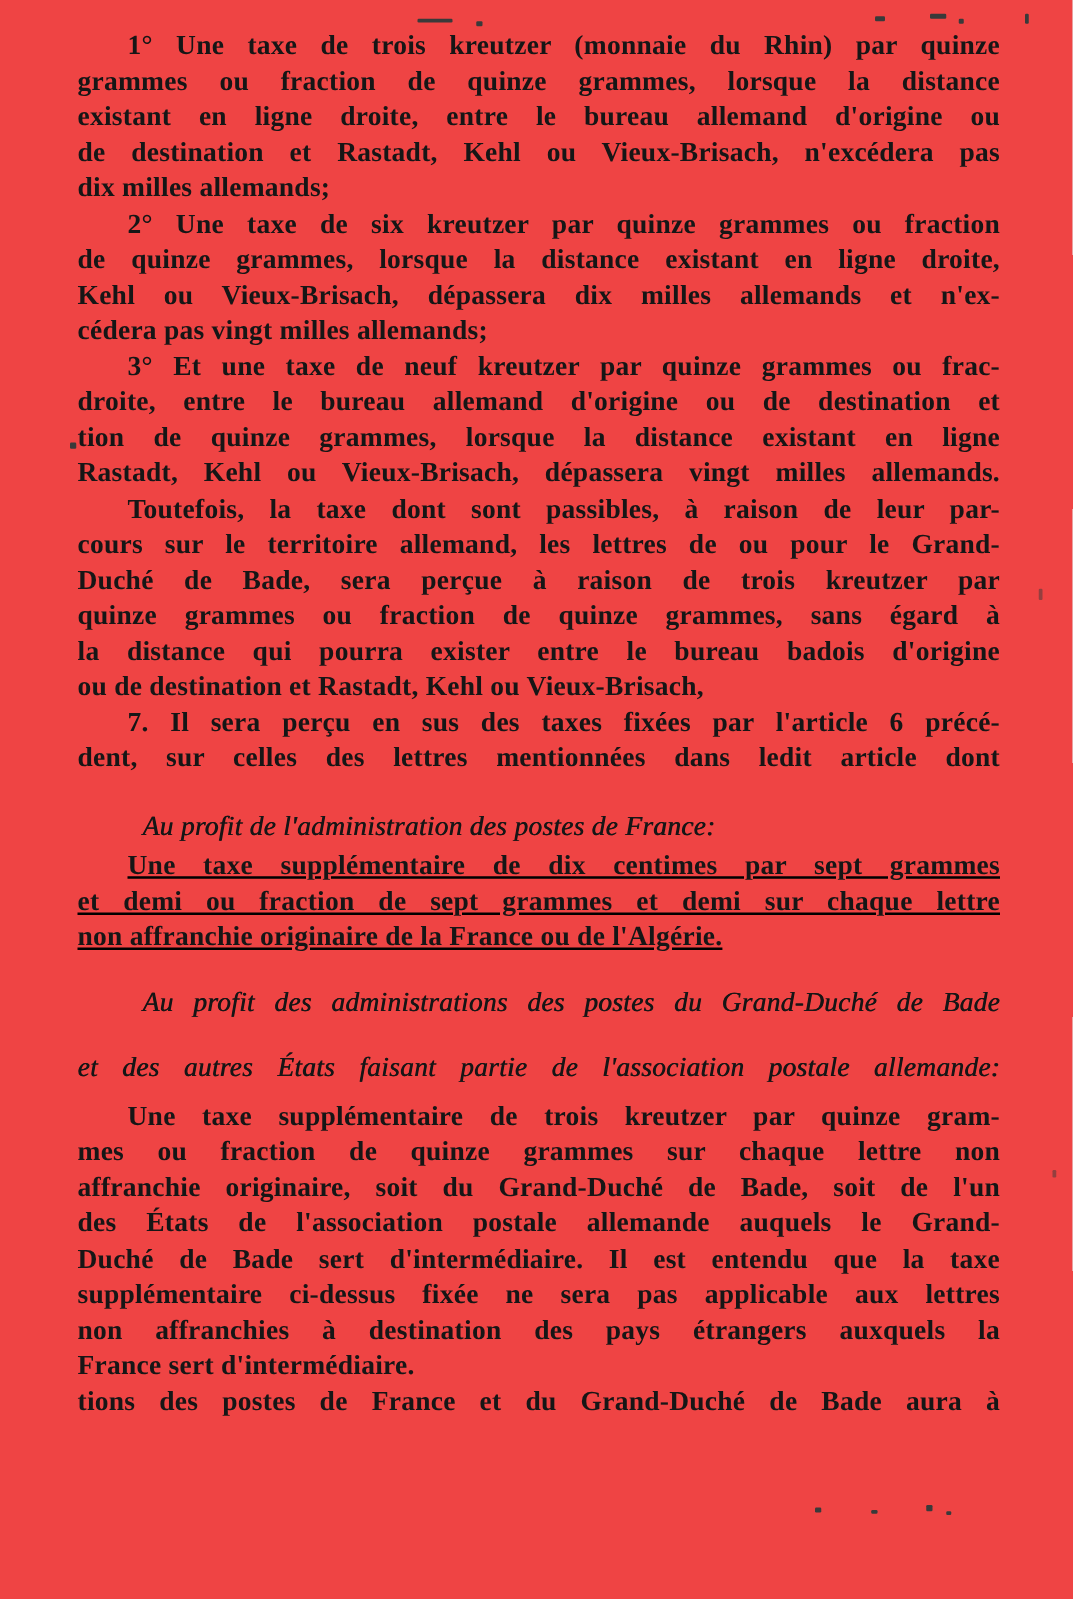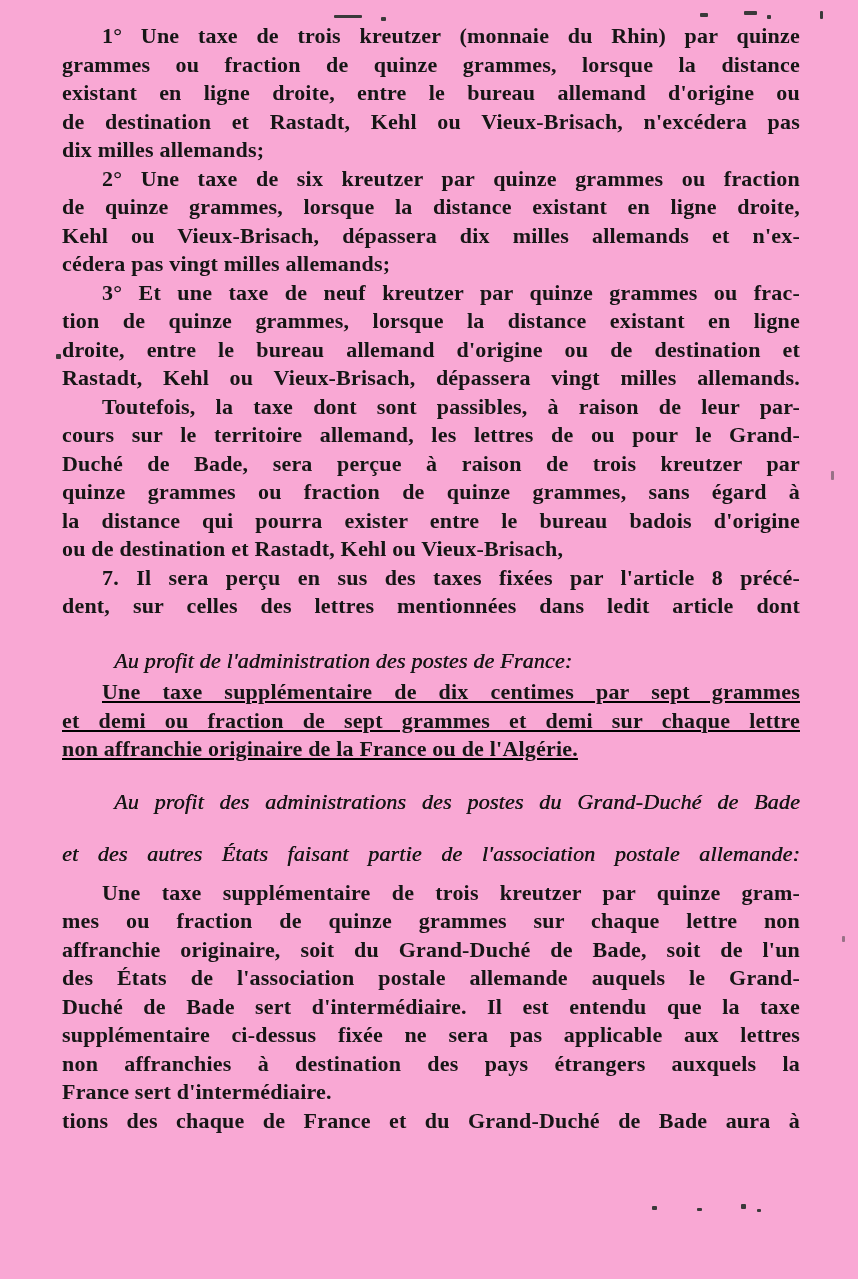--- a/index.html
+++ b/index.html
@@ -1,19 +1,19 @@
 <!DOCTYPE html>
 <html><head>
 <meta charset="utf-8">
 <style>
   html,body{margin:0;padding:0;background:#e8e8e8;}
   .page{
     position:relative;
     width:858px;height:1279px;
-    background:#f9a8d4;
+    background:#ef4444;
     overflow:hidden;
     margin:0 auto;
     font-family:"Liberation Serif", serif;
   }
   .text-block{
     position:absolute;
     left:62px;top:22px;
     width:738px;
   }
   .line{
@@ -96,36 +96,36 @@
 
     <div class="para">
       <div class="line indent">2° Une taxe de six kreutzer par quinze grammes ou fraction</div>
       <div class="line">de quinze grammes, lorsque la distance existant en ligne droite,</div>
       <div class="line">Kehl ou Vieux-Brisach, dépassera dix milles allemands et n'ex-</div>
       <div class="line short">cédera pas vingt milles allemands;</div>
     </div>
 
     <div class="para">
       <div class="line indent">3° Et une taxe de neuf kreutzer par quinze grammes ou frac-</div>
+      <div class="line">droite, entre le bureau allemand d'origine ou de destination et</div>
       <div class="line">tion de quinze grammes, lorsque la distance existant en ligne</div>
-      <div class="line">droite, entre le bureau allemand d'origine ou de destination et</div>
       <div class="line">Rastadt, Kehl ou Vieux-Brisach, dépassera vingt milles allemands.</div>
     </div>
 
     <div class="para">
       <div class="line indent">Toutefois, la taxe dont sont passibles, à raison de leur par-</div>
       <div class="line">cours sur le territoire allemand, les lettres de ou pour le Grand-</div>
       <div class="line">Duché de Bade, sera perçue à raison de trois kreutzer par</div>
       <div class="line">quinze grammes ou fraction de quinze grammes, sans égard à</div>
       <div class="line">la distance qui pourra exister entre le bureau badois d'origine</div>
       <div class="line short">ou de destination et Rastadt, Kehl ou Vieux-Brisach,</div>
     </div>
 
     <div class="para">
-      <div class="line indent">7. Il sera perçu en sus des taxes fixées par l'article 8 précé-</div>
+      <div class="line indent">7. Il sera perçu en sus des taxes fixées par l'article 6 précé-</div>
       <div class="line">dent, sur celles des lettres mentionnées dans ledit article dont</div>
     </div>
 
     <div class="para italic gap-before-lg">
       <div class="line indent-lg short">Au profit de l'administration des postes de France:</div>
     </div>
 
     <div class="para gap-before-xs">
       <div class="line indent">Une taxe supplémentaire de dix centimes par sept grammes</div>
       <div class="line">et demi ou fraction de sept grammes et demi sur chaque lettre</div>
@@ -142,17 +142,17 @@
       <div class="line">mes ou fraction de quinze grammes sur chaque lettre non</div>
       <div class="line">affranchie originaire, soit du Grand-Duché de Bade, soit de l'un</div>
       <div class="line">des États de l'association postale allemande auquels le Grand-</div>
       <div class="line">Duché de Bade sert d'intermédiaire. Il est entendu que la taxe</div>
       <div class="line">supplémentaire ci-dessus fixée ne sera pas applicable aux lettres</div>
       <div class="line">non affranchies à destination des pays étrangers auxquels la</div>
       <div class="line short">France sert d'intermédiaire.</div>
     </div>
 
     <div class="para">
-      <div class="line">tions des chaque de France et du Grand-Duché de Bade aura à</div>
+      <div class="line">tions des postes de France et du Grand-Duché de Bade aura à</div>
     </div>
 
   </div>
 </div>
 
 </body></html>

